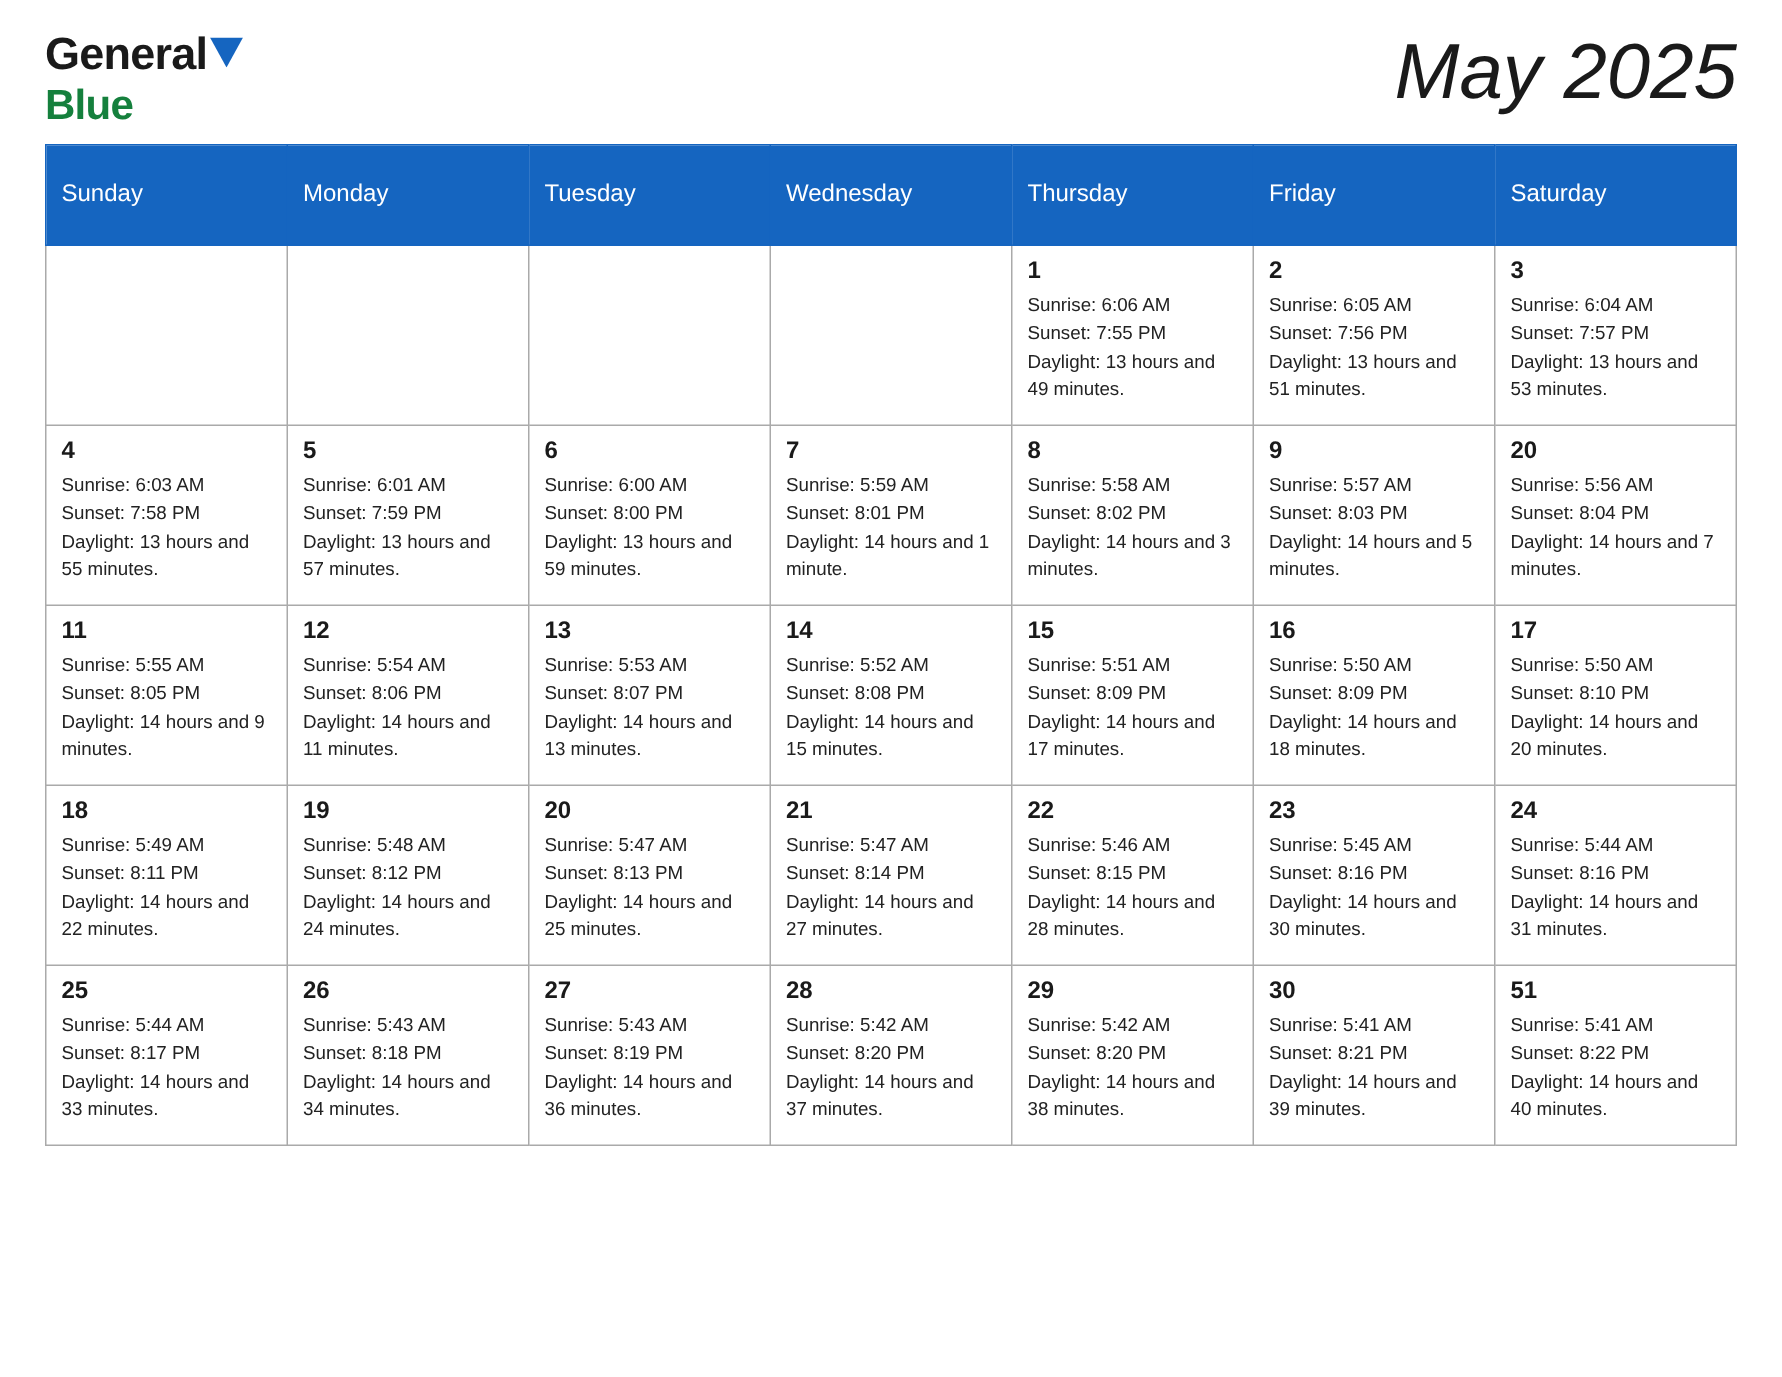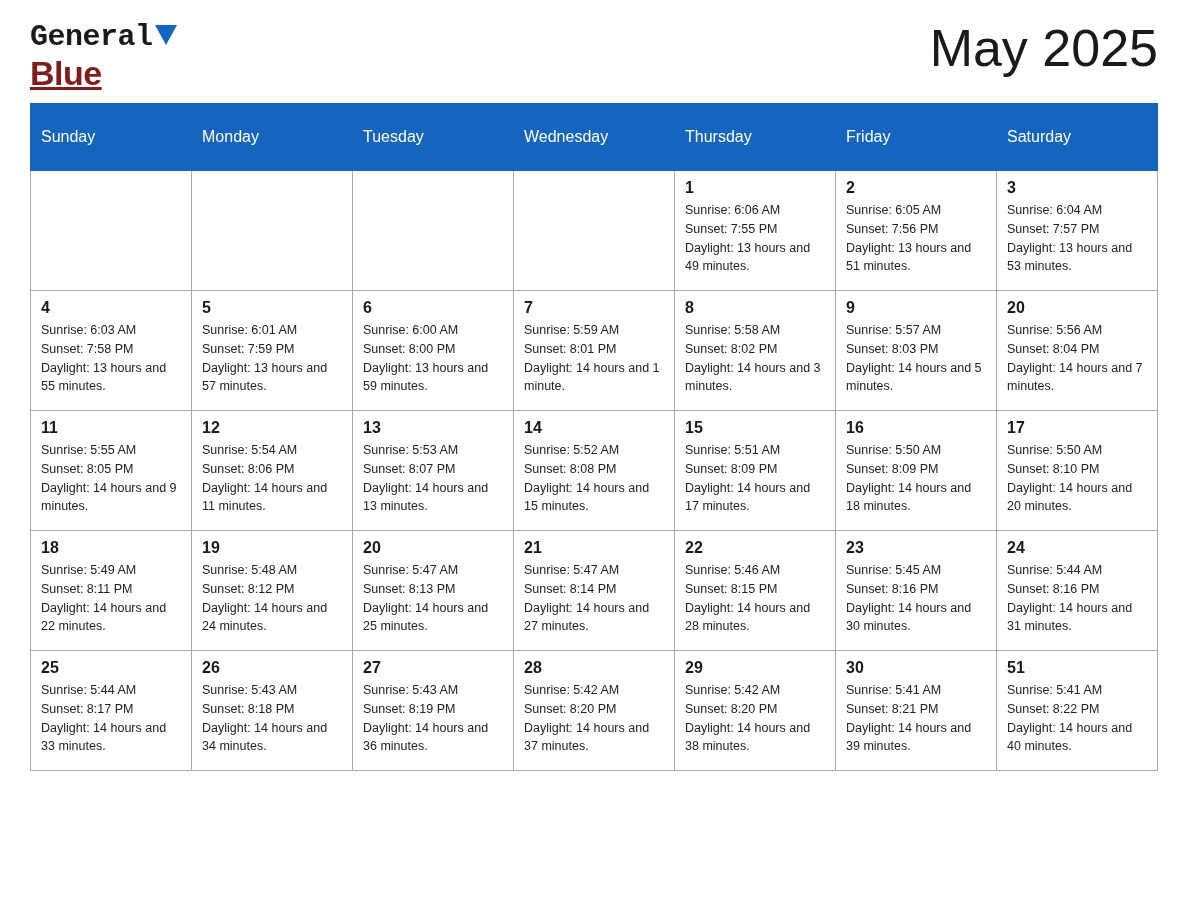--- a/index.html
+++ b/index.html
@@ -12,20 +12,21 @@
       min-height: 918px;
     }
     .header {
       display: flex;
       justify-content: space-between;
       align-items: flex-start;
       margin-bottom: 10px;
     }
     .header-right {
       text-align: left;
+      font-style: italic;
     }
     .month-title {
       font-size: 52px;
       font-weight: normal;
       color: #1a1a1a;
       line-height: 1.1;
     }
     .location {
       font-size: 22px;
       color: #333;
@@ -74,28 +75,26 @@
     }
     .logo-line1 {
       display: flex;
       align-items: center;
     }
     .logo-text-general {
       font-size: 30px;
       font-weight: bold;
       color: #1a1a1a;
       letter-spacing: -0.5px;
-      font-family: Liberation Mono, monospace;
     }
     .logo-text-blue {
-      font-size: 34px;
+      font-size: 28px;
       font-weight: bold;
-      color: #7f1d1d;
+      color: #15803d;
       letter-spacing: -0.5px;
-      text-decoration: underline;
     }
   </style>
 </head>
 <body>
 
 <div class="header">
   <div class="logo-wrap">
     <div class="logo-line1">
       <span class="logo-text-general">General</span>
       <svg width="22" height="20" viewBox="0 0 22 20" style="margin-left:2px;margin-bottom:4px;">

